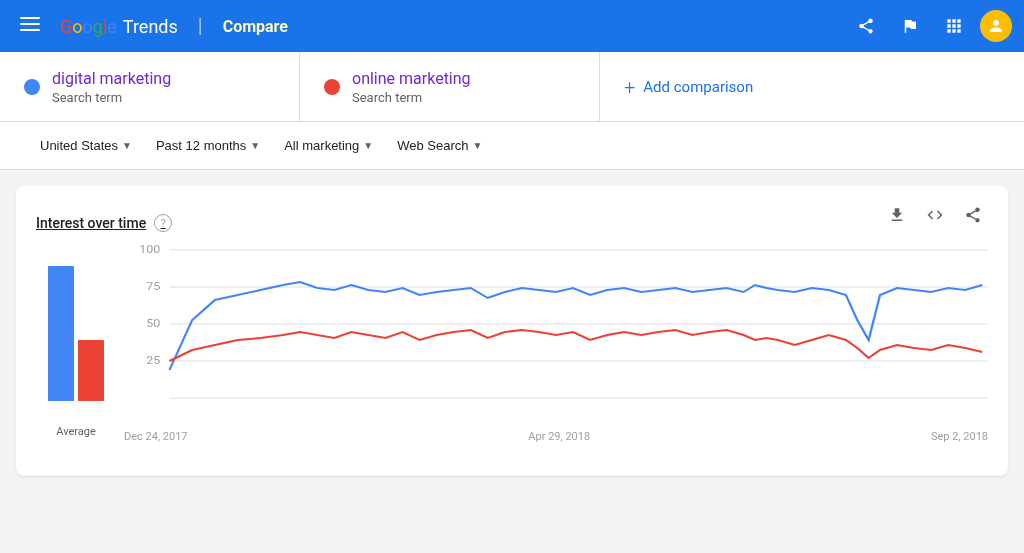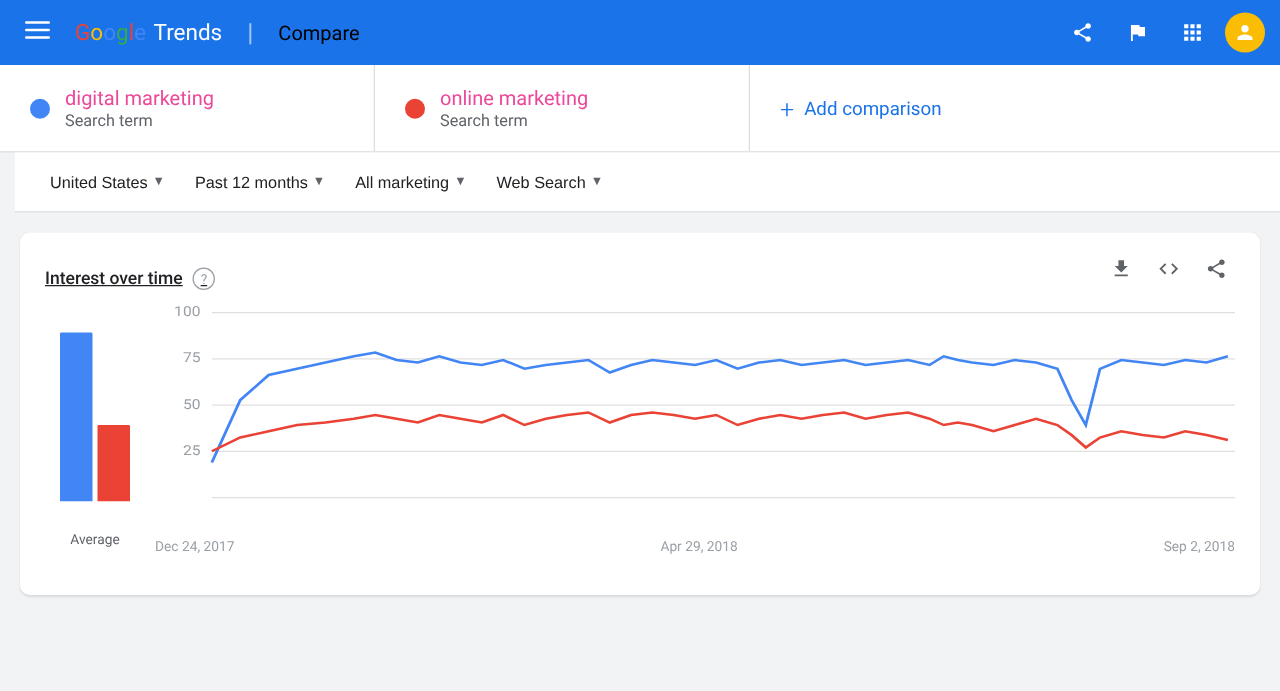--- a/index.html
+++ b/index.html
@@ -10,21 +10,21 @@
       background: #1a73e8;
       height: 52px;
       display: flex;
       align-items: center;
       padding: 0 12px;
       gap: 12px;
     }
     .header-menu-icon { color: white; font-size: 18px; cursor: pointer; padding: 8px; }
     .header-logo { display: flex; align-items: center; gap: 6px; color: white; font-size: 18px; font-weight: 400; }
     .header-divider { color: rgba(255,255,255,0.6); font-size: 20px; margin: 0 8px; }
-    .header-compare { color: #000000; font-size: 16px; font-weight: 400; }
+    .header-compare { color: #fef9c3; font-size: 16px; font-weight: 700; }
     .header-spacer { flex: 1; }
     .header-icons { display: flex; gap: 8px; align-items: center; }
     .header-icon-btn {
       color: white;
       width: 36px; height: 36px;
       border-radius: 50%;
       display: flex; align-items: center; justify-content: center;
       cursor: pointer;
       font-size: 16px;
     }
@@ -53,44 +53,43 @@
       padding: 16px 24px;
       border-right: 1px solid #dadce0;
       min-width: 300px;
     }
     .term-dot {
       width: 16px; height: 16px;
       border-radius: 50%;
       flex-shrink: 0;
     }
     .term-info { display: flex; flex-direction: column; }
-    .term-name { font-size: 16px; color: #ec4899; font-weight: 400; }
+    .term-name { font-size: 16px; color: #6d28d9; font-weight: 400; }
     .term-type { font-size: 13px; color: #5f6368; margin-top: 2px; }
     .add-comparison {
       display: flex;
       align-items: center;
       gap: 8px;
       padding: 16px 24px;
       color: #1a73e8;
       font-size: 15px;
       cursor: pointer;
       flex: 1;
     }
     .add-plus { font-size: 20px; font-weight: 300; }
 
     
     .filters {
       background: white;
       display: flex;
       align-items: center;
       gap: 0;
-      padding: 0 16px;
+      padding: 0 28px;
       border-bottom: 1px solid #dadce0;
       height: 48px;
-      margin-left: 12px;
     }
     .filter-btn {
       display: flex;
       align-items: center;
       gap: 4px;
       padding: 8px 12px;
       color: #202124;
       font-size: 13px;
       cursor: pointer;
       border: none;

